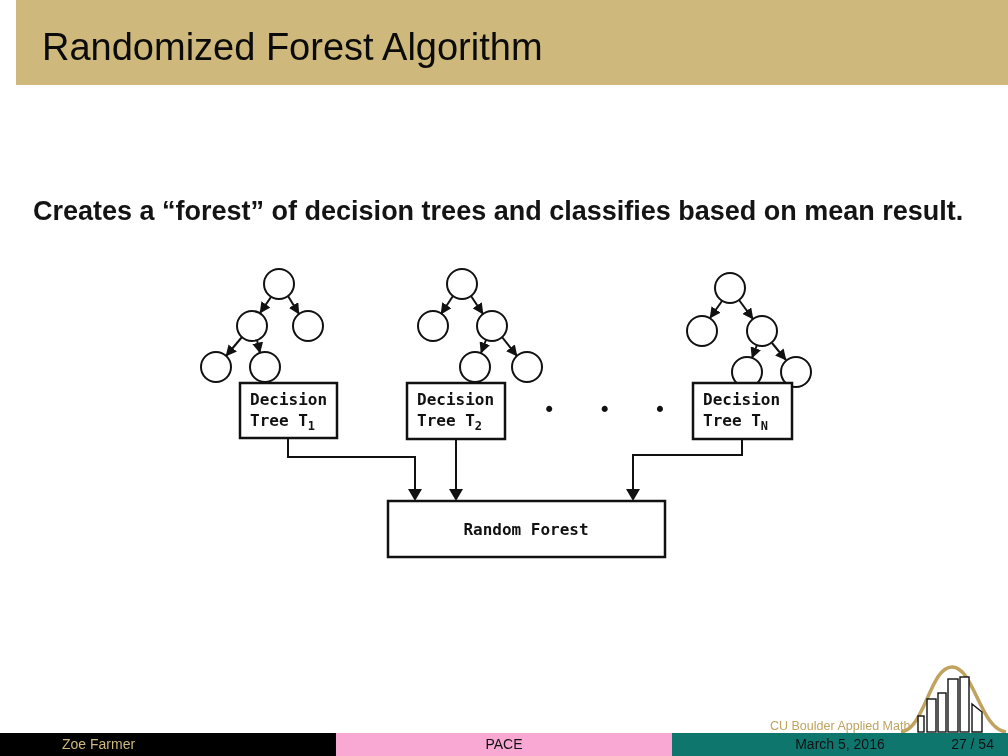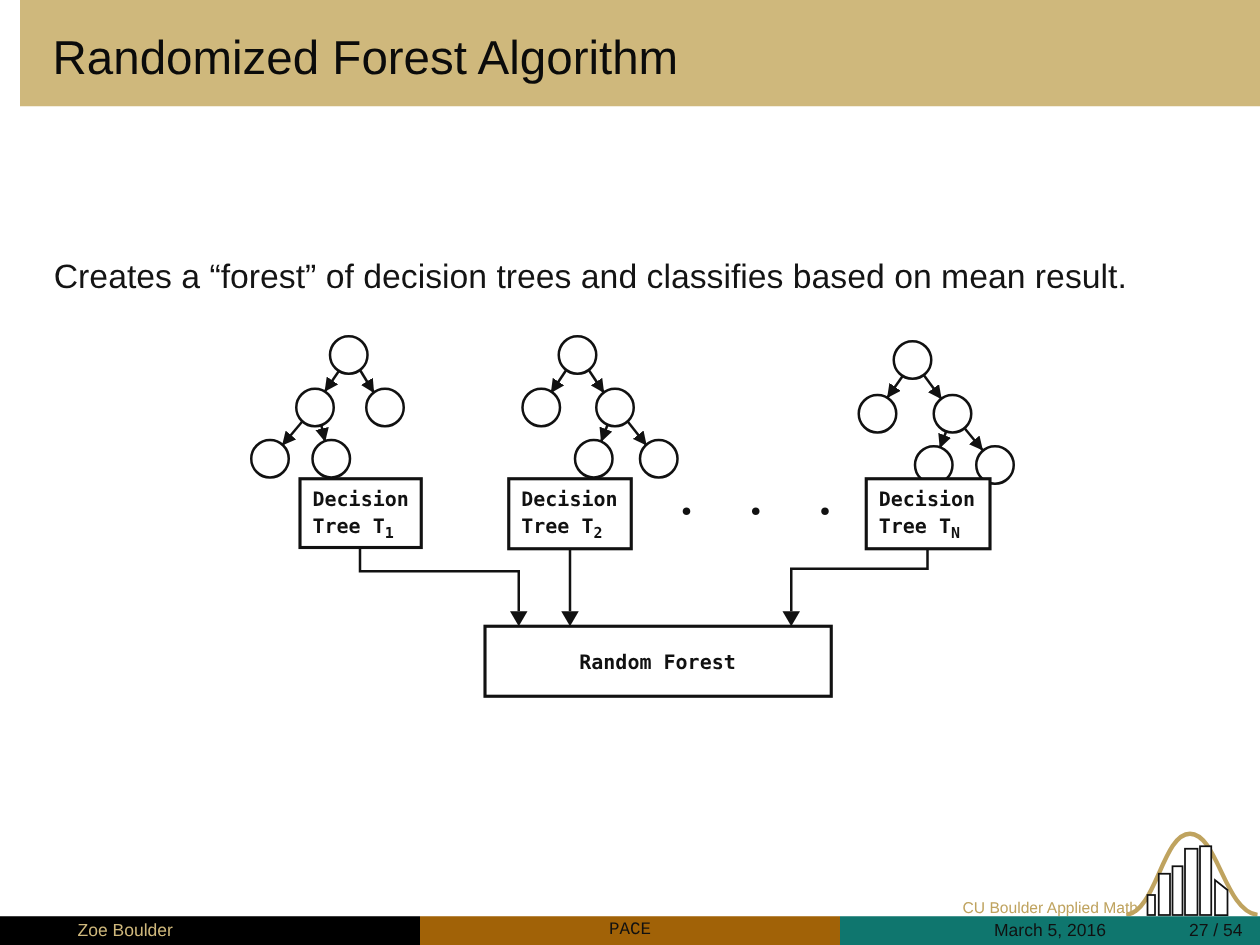--- a/index.html
+++ b/index.html
@@ -27,23 +27,24 @@
     font-size: 38px;
     font-weight: 400;
     color: #0b0b0b;
     letter-spacing: 0px;
   }
   
   .body-text {
     position: absolute;
     top: 196px;
     left: 33px;
-    margin: 10px;
+    margin: 0;
     font-size: 27px;
     color: #141414;
+    font-weight: bold;
   }
   
   .diagram {
     position: absolute;
     top: 0; left: 0;
     width: 1008px;
     height: 620px;
   }
   .node   { fill: #ffffff; stroke: #111111; stroke-width: 2; }
   .edge   { stroke: #111111; stroke-width: 2; }
@@ -81,21 +82,21 @@
     position: absolute;
     bottom: 0; left: 0;
     width: 100%;
     height: 23px;
     display: flex;
     font-size: 14px;
     line-height: 23px;
   }
   .footer .seg { width: 33.3333%; height: 100%; }
   .seg-author { background: #000000; color: #CFB87C; padding-left: 62px; box-sizing: border-box; }
-  .seg-institute { background: #a16207; color: #111111; text-align: center; font-family: Liberation Mono, monospace; }
+  .seg-institute { background: #f9a8d4; color: #111111; text-align: center; }
   .seg-date { background: #0f766e; color: #111111; position: relative; }
   .seg-date .date {
     position: absolute; left: 0; right: 0; text-align: center;
   }
   .seg-date .page {
     position: absolute; right: 14px;
   }
 </style>
 </head>
 <body>
@@ -185,21 +186,21 @@
       <rect class="bld" x="227" y="49" width="9" height="33"></rect>
       <rect class="bld" x="238" y="43" width="8" height="39"></rect>
       <rect class="bld" x="248" y="29" width="10" height="53"></rect>
       <rect class="bld" x="260" y="27" width="9" height="55"></rect>
       <polygon class="bld" points="272,82 272,54 282,62 282,82"></polygon>
     </g>
   </svg>
 
   <footer class="footer">
     <div class="seg seg-author">
-      <span>Zoe Boulder</span>
+      <span>Zoe Farmer</span>
     </div>
     <div class="seg seg-institute">
       <span>PACE</span>
     </div>
     <div class="seg seg-date">
       <span class="date">March 5, 2016</span>
       <span class="page">27 / 54</span>
     </div>
   </footer>
 

